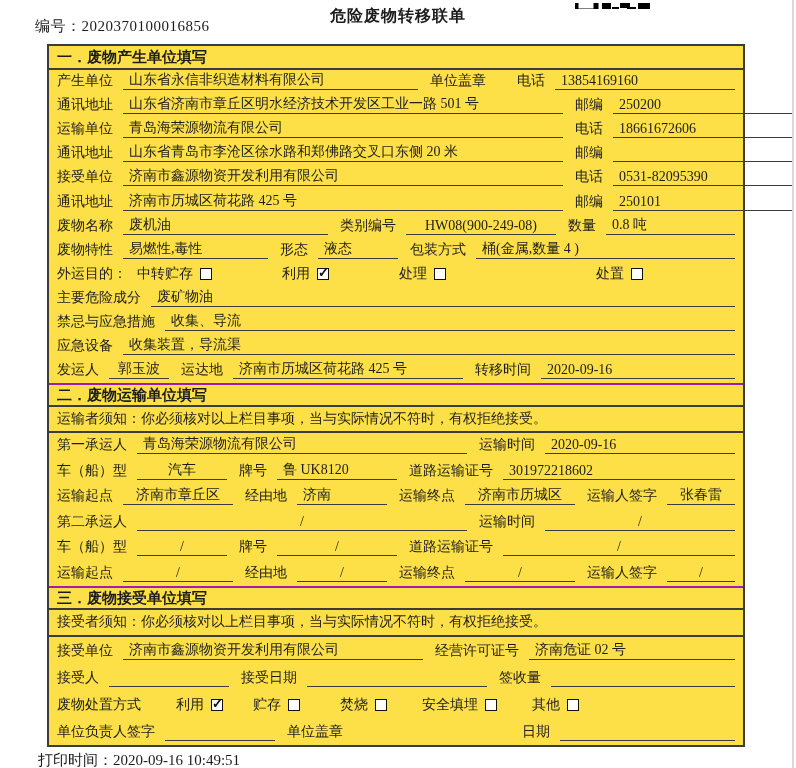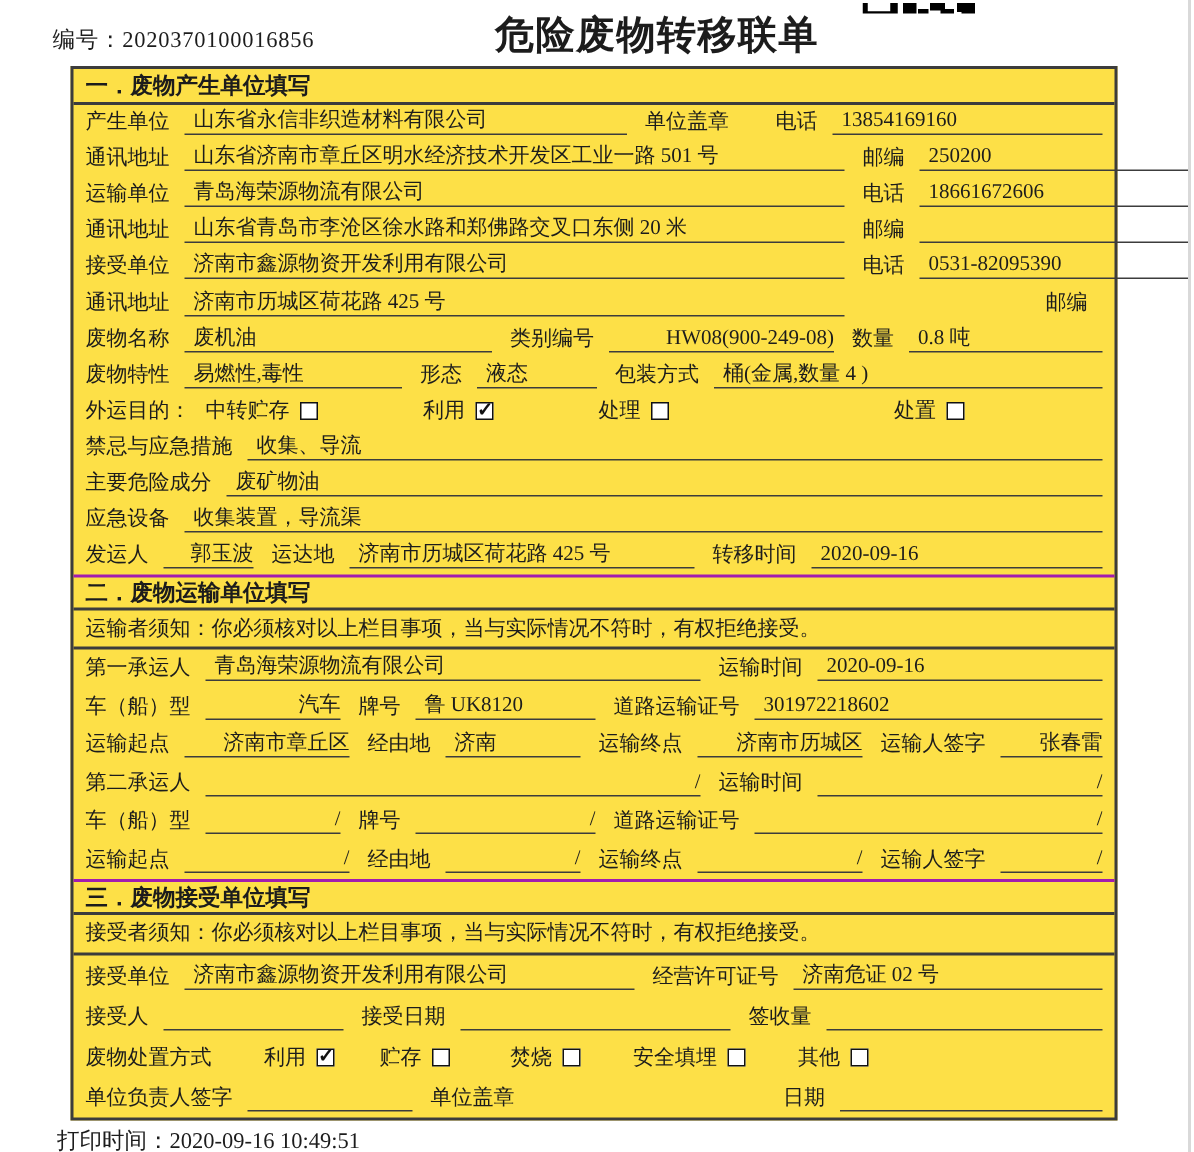--- a/index.html
+++ b/index.html
@@ -5,21 +5,21 @@
   * { margin:0; padding:0; box-sizing:border-box; }
   html,body { background:#fff; }
   body {
     width:796px; height:768px; position:relative; overflow:hidden;
     font-family:"Liberation Serif","DejaVu Serif",serif;
     color:#1c1c1c; font-size:14px;
   }
   
   .doc-header { position:absolute; top:0; left:0; width:100%; height:44px; }
   .serial { position:absolute; left:35px; top:17px; font-size:15px; letter-spacing:.5px; }
-  .doc-title { position:absolute; left:330px; top:6px; font-size:26px; font-weight:bold; letter-spacing:1px; }
+  .doc-title { position:absolute; left:330px; top:6px; font-size:16px; font-weight:bold; letter-spacing:1px; }
   .qr-fragment { position:absolute; left:575px; top:0; width:76px; height:9px; overflow:hidden; }
   
   .page-edge { position:absolute; right:2px; top:0; width:2px; height:768px; background:#d9d9d9; }
   
   .form-table {
     position:absolute; left:47px; top:44px; width:698px;
     border:2px solid #3c3c3c; background:#fde047;
   }
   .section-header {
     font-weight:bold; font-size:15px; padding:2px 8px 1px 8px; height:24px;
@@ -29,21 +29,21 @@
   .row { display:flex; align-items:flex-end; padding:0 8px 4px 8px; }
   .s1 .row { height:24.1px; }
   .s2 .row { height:25.5px; }
   .s3 .row { height:27px; }
   .notice { border-bottom:2px solid #3c3c3c; align-items:center; padding-bottom:0; }
   .lab { white-space:nowrap; margin-right:10px; flex:0 0 auto; }
   .u {
     border-bottom:1px solid #3c3c3c; padding:0 0 0 6px; margin-right:12px;
     white-space:nowrap; overflow:hidden; min-height:17px; flex:0 0 auto;
   }
-  .u.c { text-align:right; padding-left:0; }
+  .u.c { text-align:center; padding-left:0; }
   .u:last-child { margin-right:0; }
   .fx { flex:1 1 auto; }
   .sp { flex:1 1 auto; }
   .w60{width:60px}.w80{width:80px}.w90{width:90px}.w110{width:110px}.w120{width:120px}
   .w145{width:145px}.w150{width:150px}.w180{width:180px}.w205{width:205px}.w230{width:230px}
   .w295{width:295px}.w300{width:300px}.w330{width:330px}.w440{width:440px}
   .ml25{margin-left:25px}.ml30{margin-left:30px}.ml35{margin-left:35px}.ml40{margin-left:40px}
   .ml70{margin-left:70px}.ml150{margin-left:150px}
   
   .opt { display:inline-flex; align-items:center; white-space:nowrap; }
@@ -121,20 +121,21 @@
       <span class="sp"></span>
       <span class="lab">电话</span>
       <span class="u w180">0531-82095390</span>
     </div>
 
     <div class="row">
       <span class="lab">通讯地址</span>
       <span class="u w440">济南市历城区荷花路 425 号</span>
       <span class="sp"></span>
       <span class="lab">邮编</span>
+      <span class="u w180">250101</span>
     </div>
 
     <div class="row">
       <span class="lab">废物名称</span>
       <span class="u w205">废机油</span>
       <span class="lab">类别编号</span>
       <span class="u w150 c">HW08(900-249-08)</span>
       <span class="lab">数量</span>
       <span class="u fx">0.8 吨</span>
     </div>
@@ -162,27 +163,27 @@
         <span>处理</span>
         <span class="cb"></span>
       </span>
       <span class="opt ml150">
         <span>处置</span>
         <span class="cb"></span>
       </span>
     </div>
 
     <div class="row">
+      <span class="lab">主要危险成分</span>
+      <span class="u fx">废矿物油</span>
+    </div>
+
+    <div class="row">
       <span class="lab">禁忌与应急措施</span>
       <span class="u fx">收集、导流</span>
-    </div>
-
-    <div class="row">
-      <span class="lab">主要危险成分</span>
-      <span class="u fx">废矿物油</span>
     </div>
 
     <div class="row">
       <span class="lab">应急设备</span>
       <span class="u fx">收集装置，导流渠</span>
     </div>
 
     <div class="row">
       <span class="lab">发运人</span>
       <span class="u w60 c">郭玉波</span>

